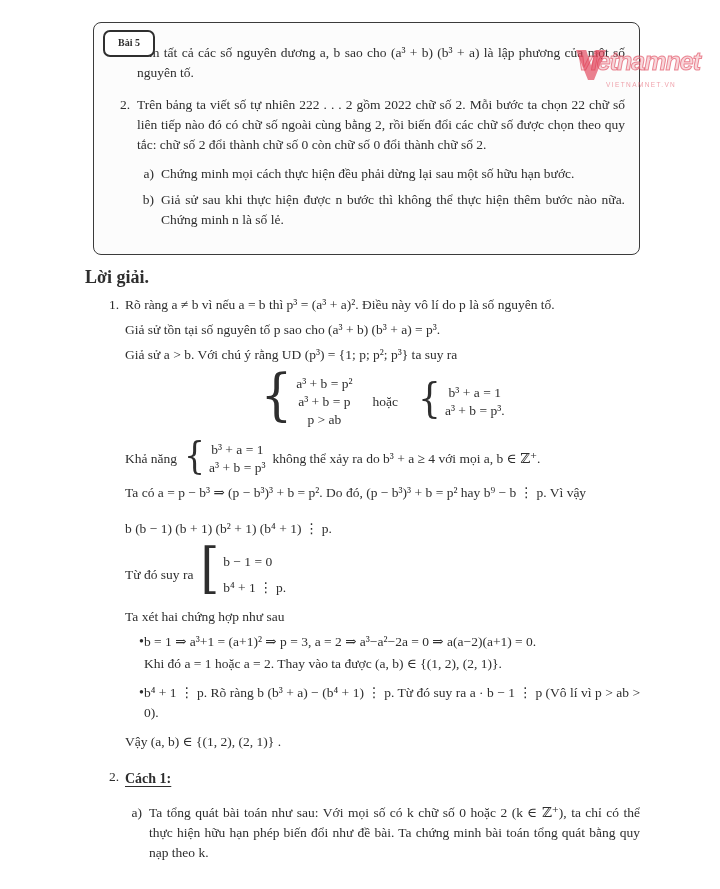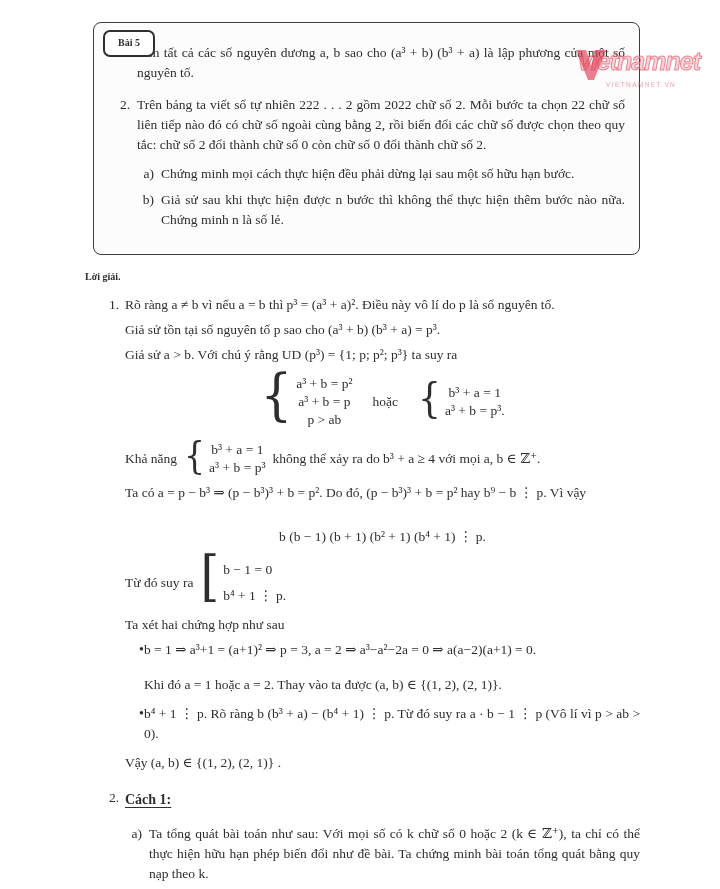--- a/index.html
+++ b/index.html
@@ -45,49 +45,49 @@
     -webkit-text-stroke:1px rgba(224,77,97,0.65);
   }
   .wm-caption{
     display:block;margin:1px 0 0 28px;
     font-family:"Liberation Sans","DejaVu Sans",sans-serif;
     font-size:6.5px;letter-spacing:1.4px;color:rgba(231,110,125,0.65);
   }
 
   
   .solution{margin:12px 80px 0 85px;}
-  .sol-heading{font-weight:bold;font-size:10px;margin-bottom:8px;}
+  .sol-heading{font-weight:bold;font-size:18px;margin-bottom:8px;}
   .sitem{display:flex;gap:6px;margin:0 0 10px 20px;}
   .sitem .num{flex:0 0 14px;text-align:right;}
   .sbody{flex:1;min-width:0;}
   .sbody p{margin:0 0 5px 0;text-align:justify;}
 
   
   .display-eq{display:flex;justify-content:center;align-items:center;
     gap:18px;margin:10px 0 12px 0;}
-  .eq-center{text-align:center;margin:24px 0 10px 0;}
+  .eq-center{margin:16px 0 10px 0;}
   .cases{display:inline-flex;align-items:center;}
   .stack{display:inline-flex;flex-direction:column;align-items:center;
     line-height:18px;padding-left:4px;}
   .stack.gap{line-height:26px;align-items:flex-start;}
   .brace{font-weight:300;transform:scaleY(1.12);display:inline-block;
     font-family:"DejaVu Serif",serif;color:#2e2e2e;}
   .brace.curly3::before{content:"{";font-size:50px;}
   .brace.curly2::before{content:"{";font-size:36px;}
   .brace.curly2s::before{content:"{";font-size:33px;}
   .brace.square2::before{content:"[";font-size:48px;}
   .inline-cases-line{display:flex;align-items:center;gap:7px;margin:2px 0 6px 0;}
   .inline-cases-line .frag{white-space:normal;}
   .connector{padding:0 2px;}
 
   
   .bullet{display:flex;margin:0 0 9px 14px;}
   .bullet .dot::before{content:"\2022";font-size:14px;}
   .bullet .btext{flex:1;text-align:justify;}
-  .bullet .btext .mt{margin-top:15px;}
+  .bullet .btext .mt{margin-top:2px;}
 
   
   .heading2{font-weight:bold;text-decoration:underline;
     text-underline-offset:3px;font-size:14px;margin:2px 0 14px 0;}
 </style>
 </head>
 <body>
 
 <div class="page">
 

